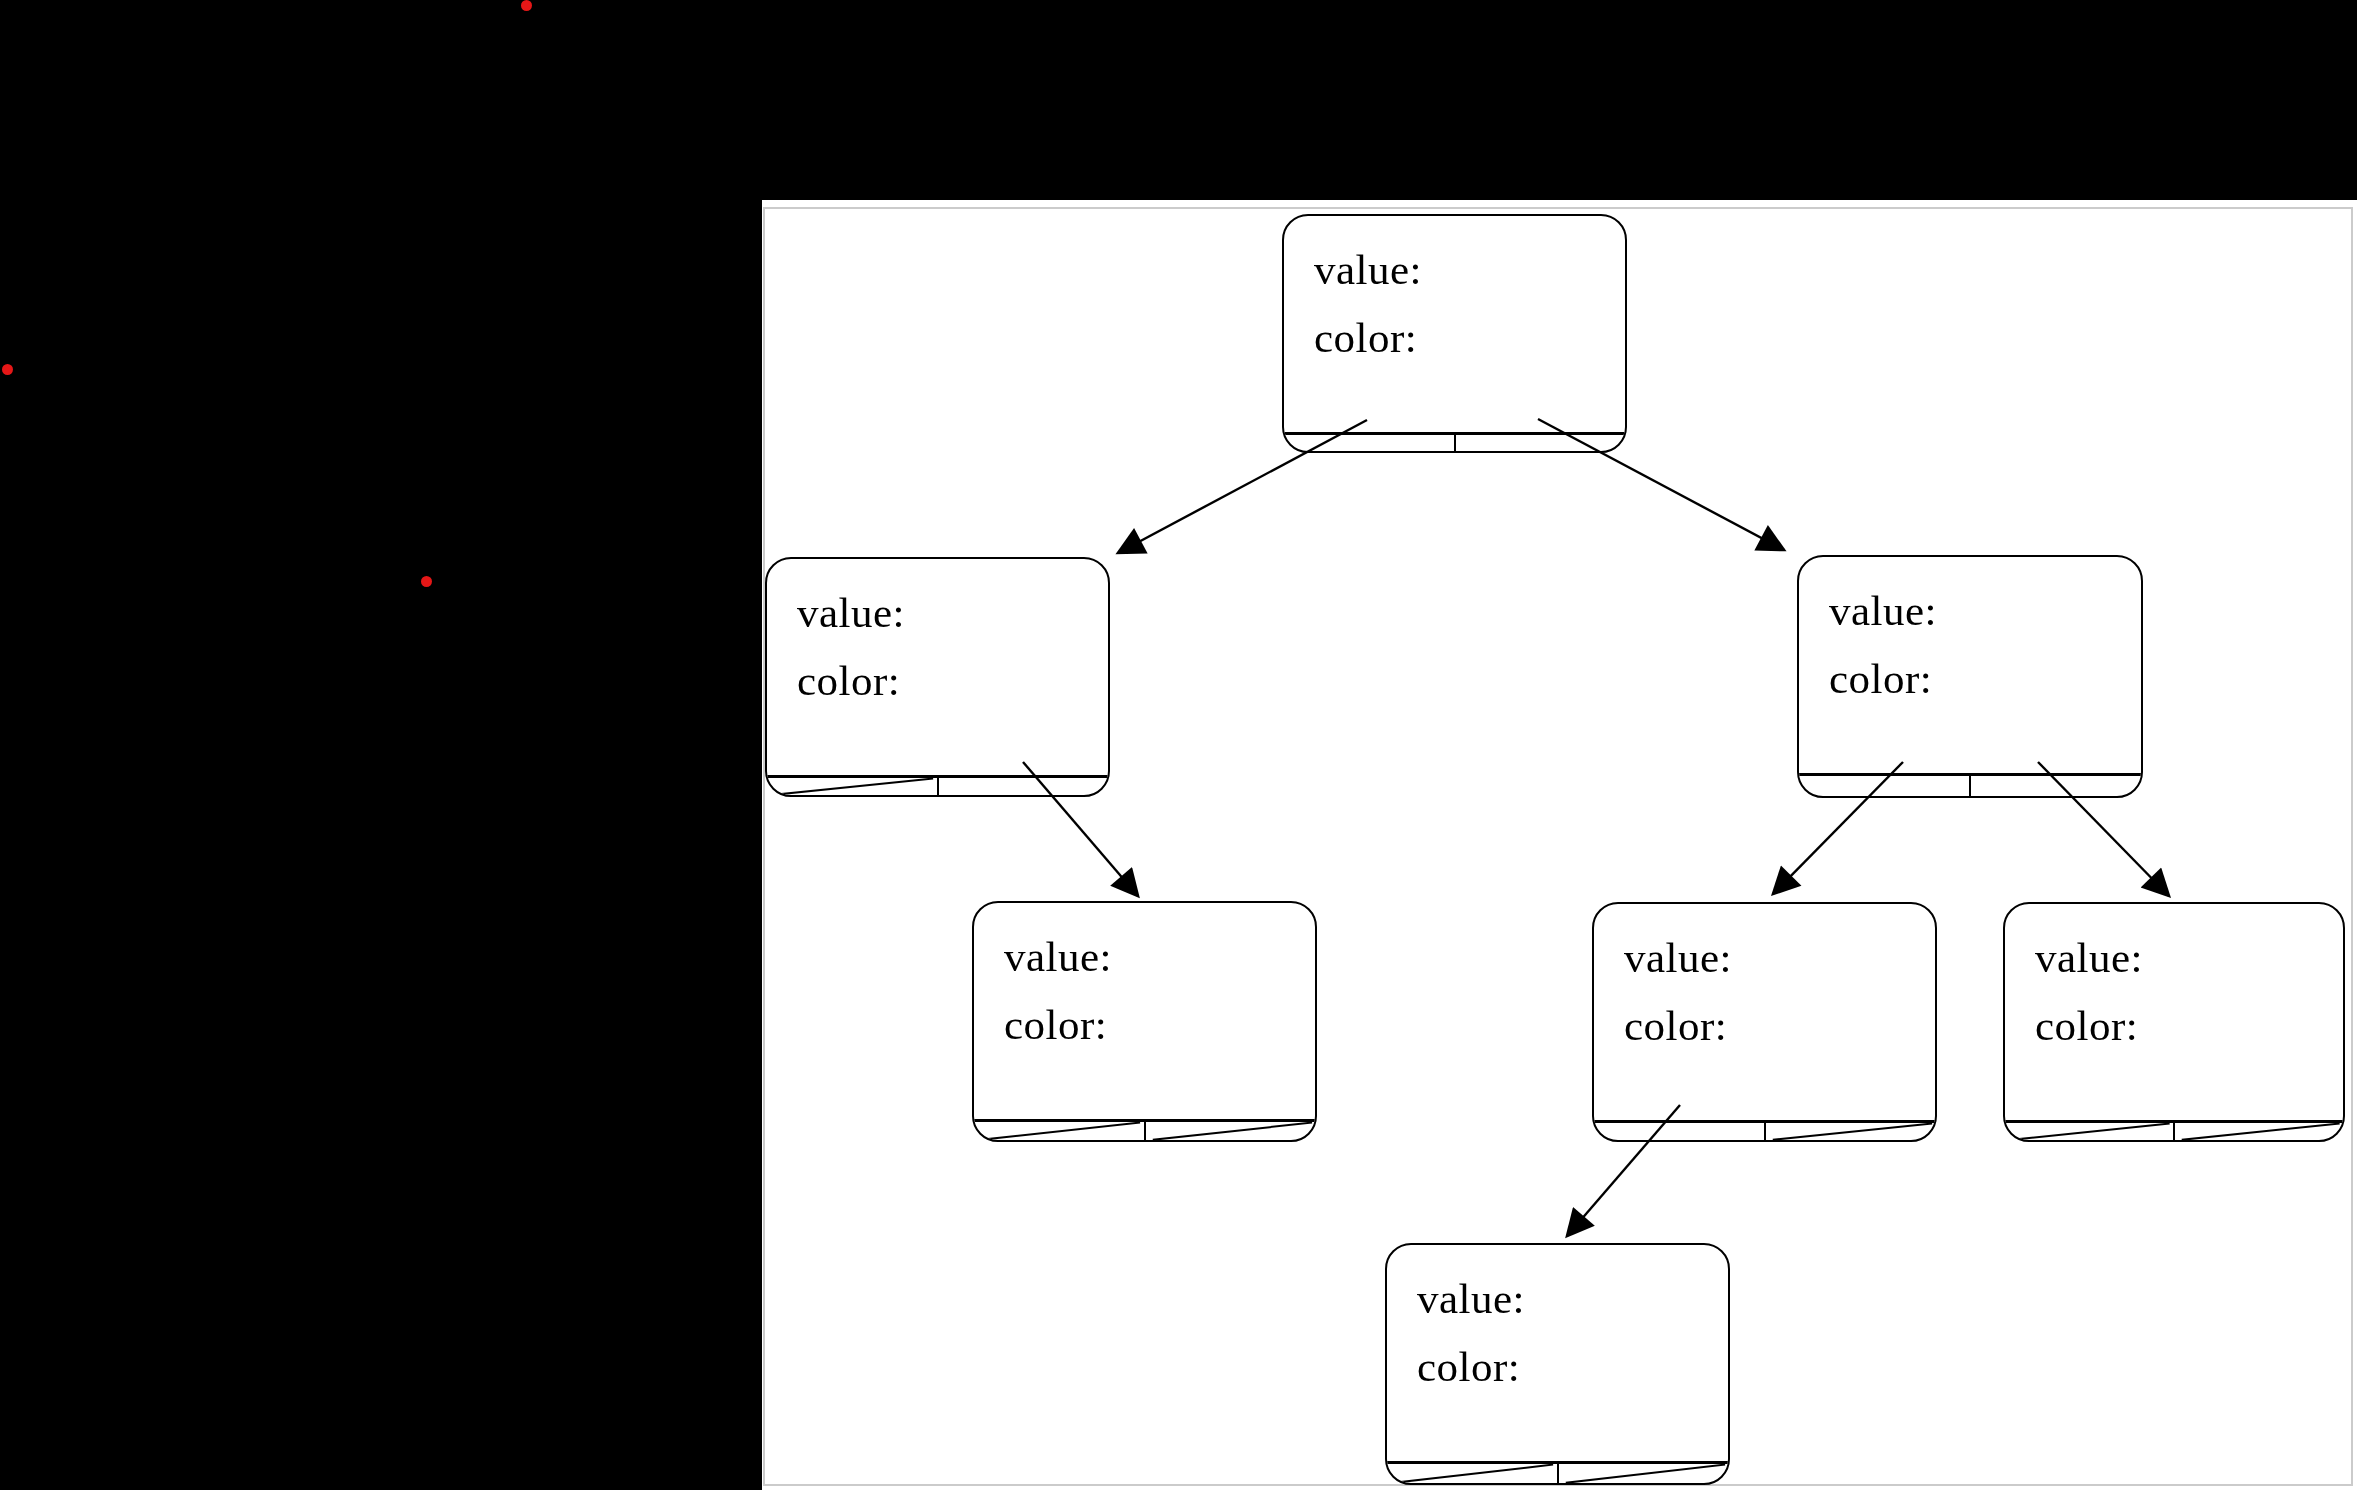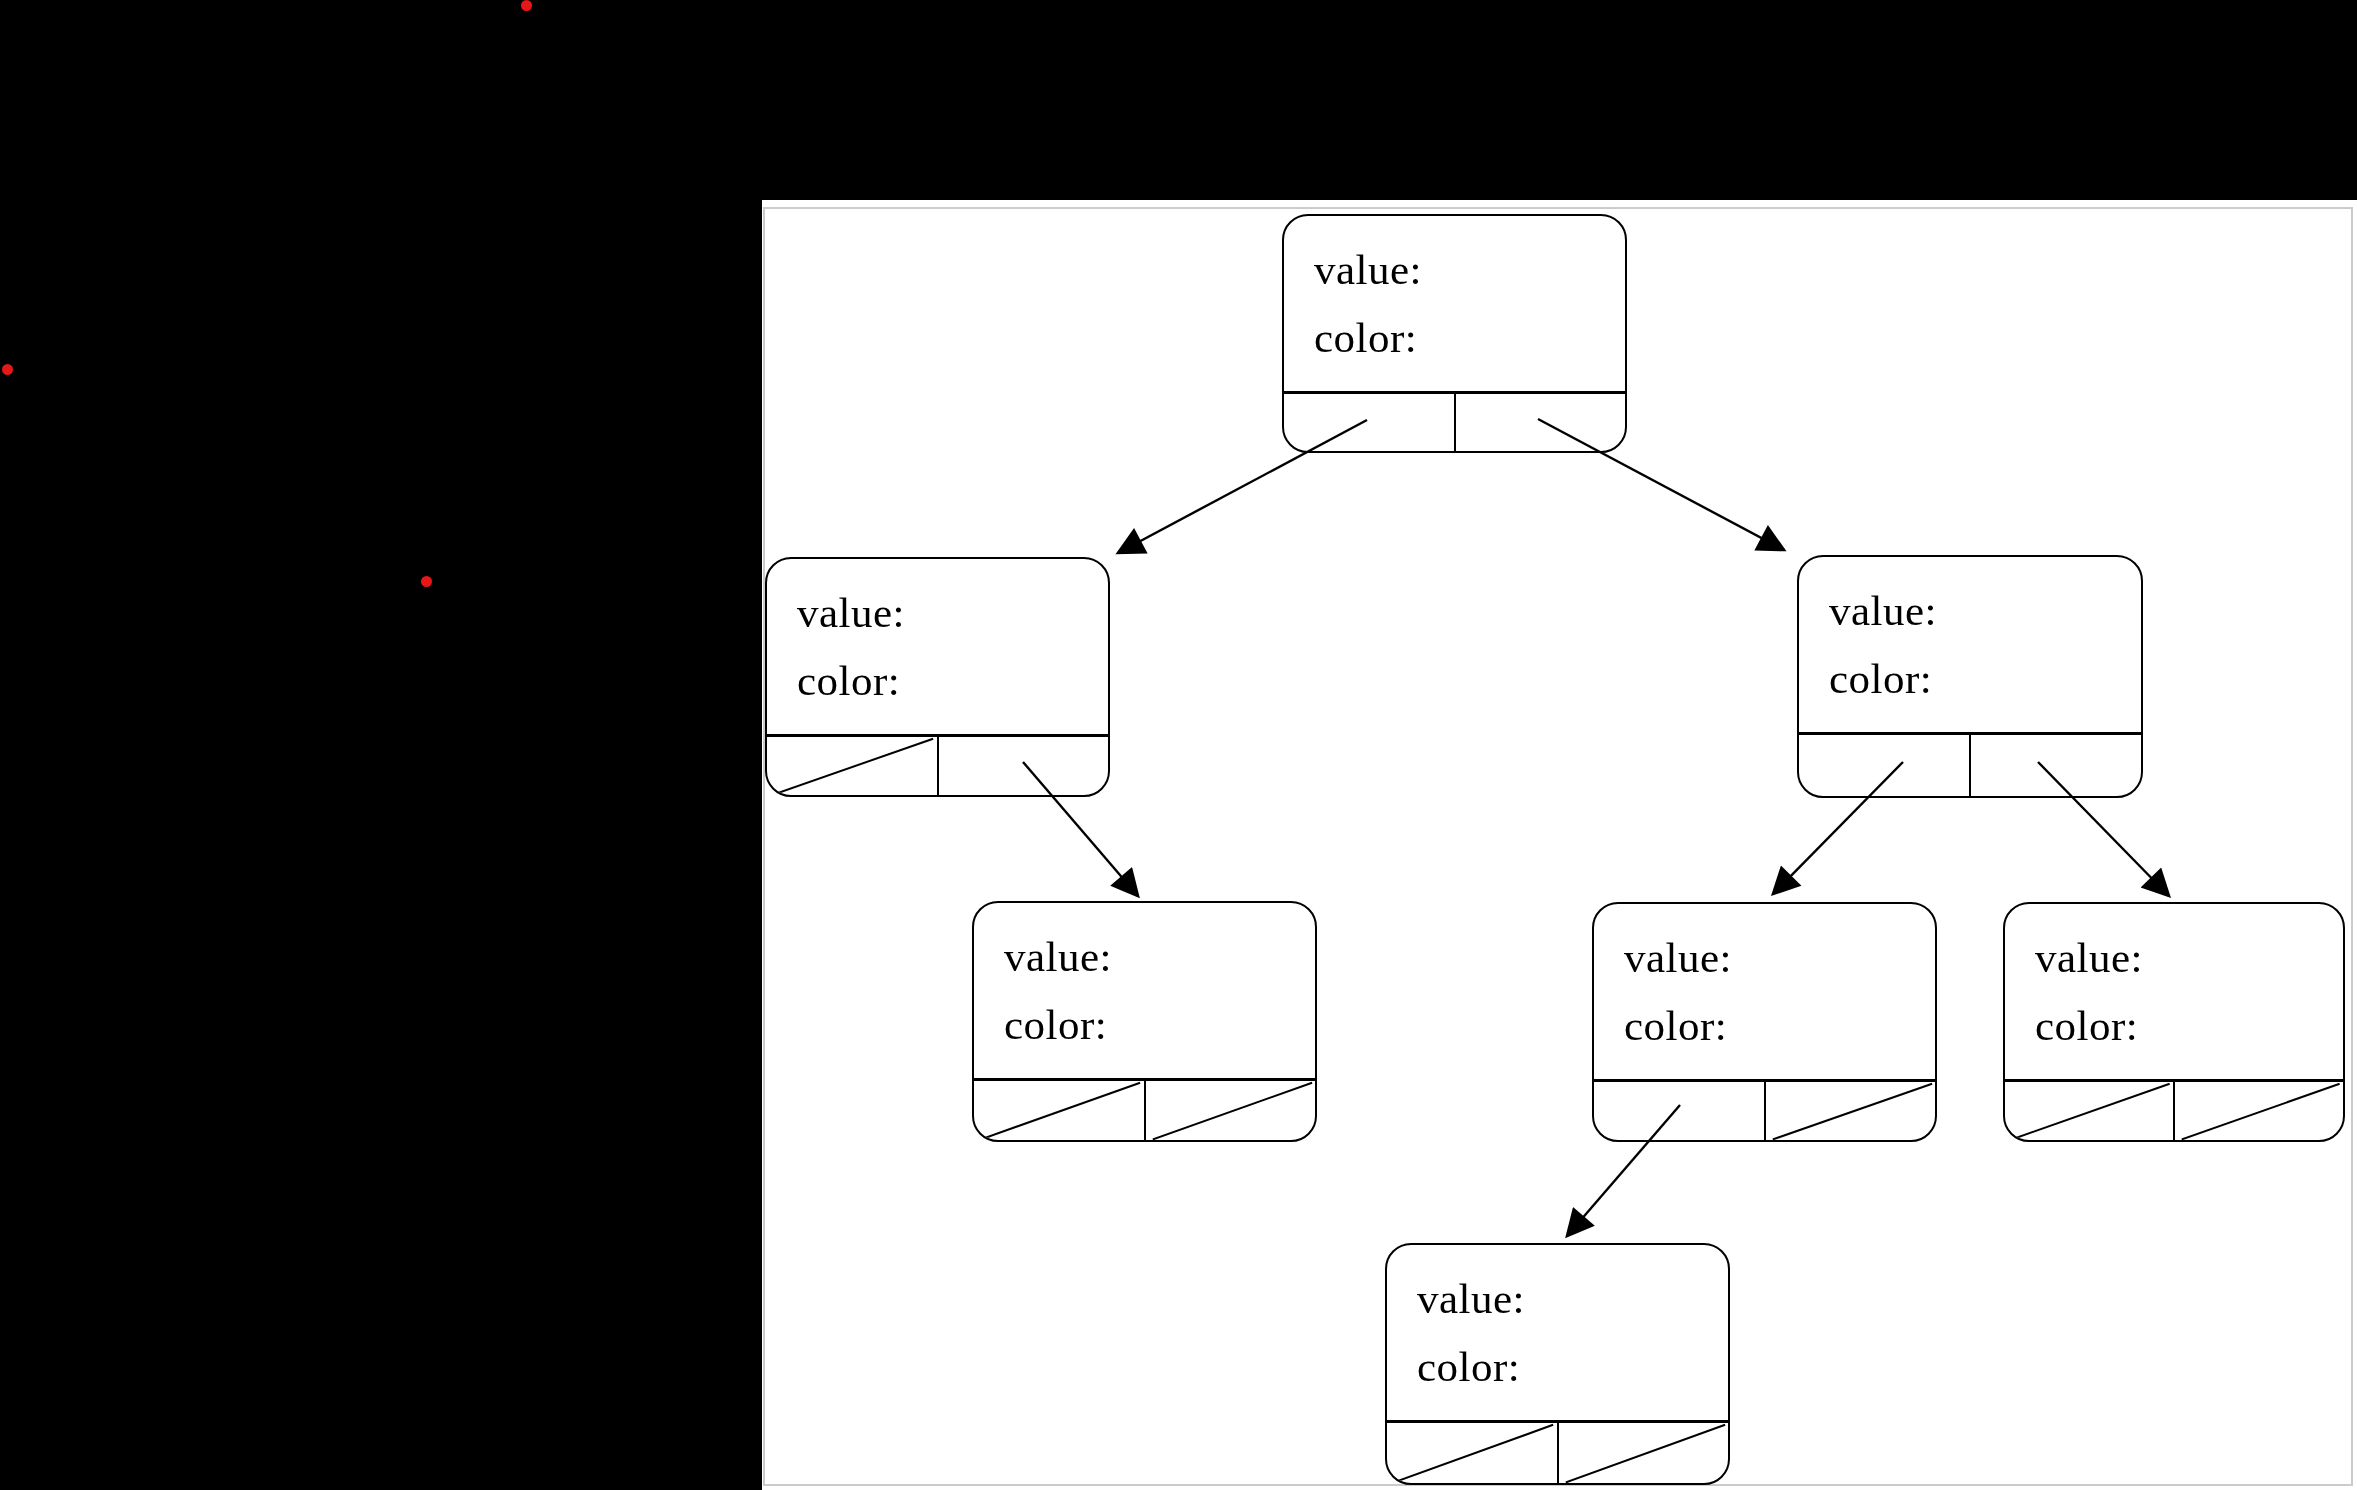--- a/index.html
+++ b/index.html
@@ -32,21 +32,21 @@
   .node{
     position:absolute;
     background:#fff;
     border:2px solid #000;
     border-radius:26px;
     box-sizing:border-box;
     overflow:hidden;
     display:flex;flex-direction:column;
   }
   .node-text{
-    height:175px;
+    height:216px;
     padding:20px 0 0 30px;
     box-sizing:border-box;
   }
   .field-label{
     font-size:43px;
     line-height:68px;
     color:#000;
     letter-spacing:0.5px;
   }
   .ptr-row{

